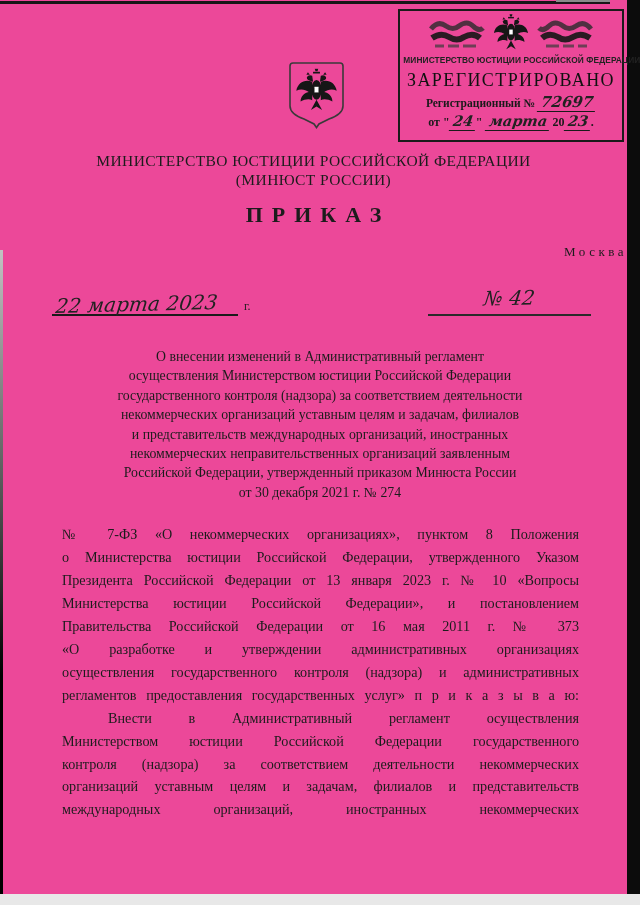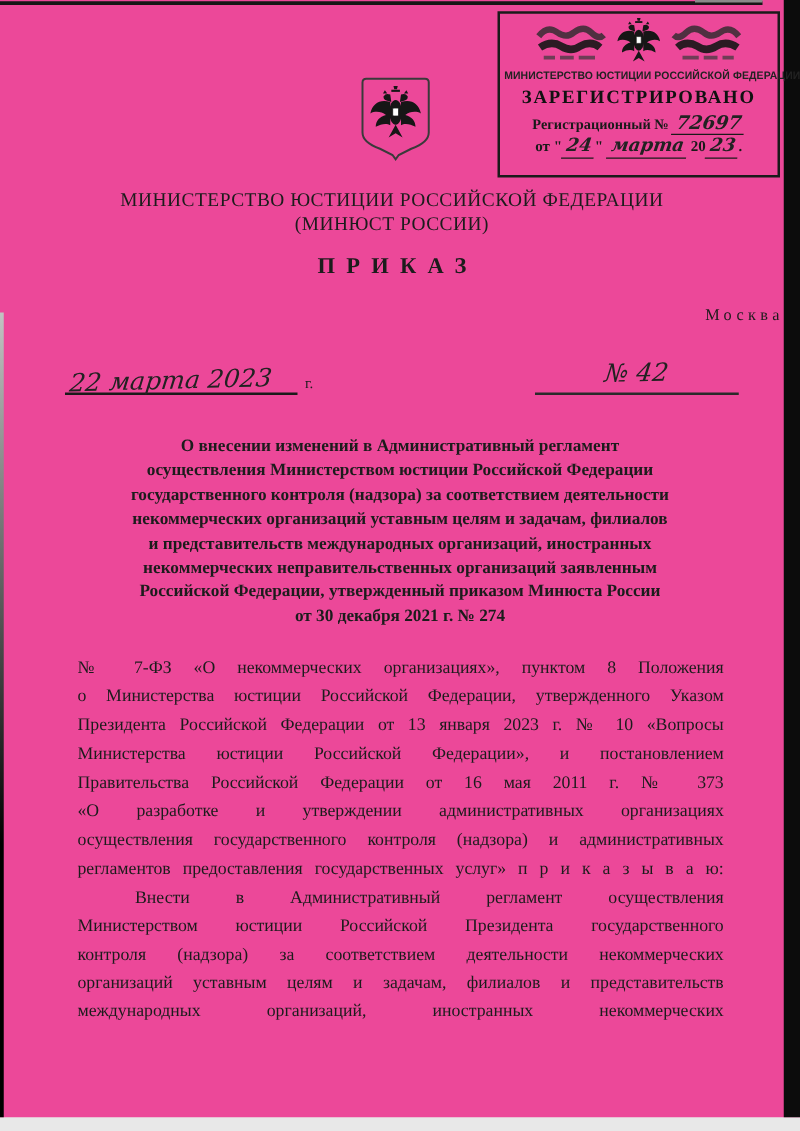--- a/index.html
+++ b/index.html
@@ -23,54 +23,54 @@
     padding-top:3px;
   }
   .stamp-deco{display:flex;justify-content:center;align-items:center;gap:6px;height:40px;}
   .stamp-deco svg{display:block;}
   .stamp-ministry{
     font-family:"Liberation Sans",sans-serif;font-weight:bold;font-size:8.6px;
     white-space:nowrap;transform:scaleX(.97);letter-spacing:.1px;color:#222;
     margin-top:1px;
   }
   .stamp-registered{
-    font-weight:bold;font-size:15px;letter-spacing:1.4px;margin-top:5px;color:#111;
+    font-weight:normal;font-size:18px;letter-spacing:1.4px;margin-top:5px;color:#111;
   }
   .stamp-line{font-size:11.5px;font-weight:bold;margin-top:4px;white-space:nowrap;color:#1a1a1a;}
   .stamp-line .hand{font-size:15px;}
   .stamp-date{font-size:12px;font-weight:bold;margin-top:2px;white-space:nowrap;color:#1a1a1a;}
   .stamp-date .hand{font-size:14.5px;}
   .u{border-bottom:1.5px solid #1a1a1a;display:inline-block;line-height:1;padding:0 3px 1px 3px;}
   
   .hand{
     font-family:"DejaVu Serif",serif;font-style:italic;
     transform:skewX(-8deg);display:inline-block;color:#222;
   }
   
   .emblem{position:absolute;left:288px;top:61px;width:57px;height:69px;}
   
   .ministry-name{position:absolute;left:0;top:151px;width:627px;text-align:center;
     font-size:15.5px;letter-spacing:.4px;line-height:19px;}
   .doc-type{position:absolute;left:0;top:202px;width:627px;text-align:center;
-    font-size:18px;font-weight:bold;letter-spacing:9px;text-indent:9px;}
+    font-size:22px;font-weight:bold;letter-spacing:9px;text-indent:9px;}
   .city{position:absolute;left:0;top:244px;width:627px;text-align:right;
     font-size:13px;letter-spacing:3.5px;text-indent:3.5px;}
   
   .date-left{position:absolute;left:52px;top:280px;width:186px;height:34px;
     border-bottom:2px solid #1a1a1a;}
   .date-left .hand{font-size:20px;transform:skewX(-8deg) rotate(-1.5deg);
     position:absolute;left:4px;bottom:-2px;white-space:nowrap;}
   .date-suffix{position:absolute;left:244px;top:299px;font-size:12px;}
   .num-right{position:absolute;left:428px;top:280px;width:163px;height:34px;
     border-bottom:2.5px solid #2a2a2a;text-align:center;}
   .num-right .hand{font-size:20px;transform:skewX(-8deg) rotate(-1deg);
     position:relative;top:6px;}
   
   .title{position:absolute;left:63px;top:347px;width:514px;
-    font-weight:bold;font-size:13.8px;line-height:19.4px;}
+    font-weight:normal;font-size:13.8px;line-height:19.4px;}
   .tline{text-align:center;}
   
   .docbody{position:absolute;left:62px;top:523px;width:517px;
     font-size:14.2px;line-height:22.95px;}
   .jline{text-align:justify;text-align-last:justify;}
   .jline.indent{text-indent:46px;}
   .hidden-defs{position:absolute;width:0;height:0;overflow:hidden;}
 </style>
 </head>
 <body>
@@ -179,20 +179,20 @@
       <div class="jline">о Министерства юстиции Российской Федерации, утвержденного Указом</div>
       <div class="jline">Президента Российской Федерации от 13 января 2023 г. № 10 «Вопросы</div>
       <div class="jline">Министерства юстиции Российской Федерации», и постановлением</div>
       <div class="jline">Правительства Российской Федерации от 16 мая 2011 г. № 373</div>
       <div class="jline">«О разработке и утверждении административных организациях</div>
       <div class="jline">осуществления государственного контроля (надзора) и административных</div>
       <div class="jline">регламентов предоставления государственных услуг» п р и к а з ы в а ю:</div>
     </div>
     <div>
       <div class="jline indent">Внести в Административный регламент осуществления</div>
-      <div class="jline">Министерством юстиции Российской Президента государственного</div>
+      <div class="jline">Министерством юстиции Российской Федерации государственного</div>
       <div class="jline">контроля (надзора) за соответствием деятельности некоммерческих</div>
       <div class="jline">организаций уставным целям и задачам, филиалов и представительств</div>
       <div class="jline">международных организаций, иностранных некоммерческих</div>
     </div>
   </div>
 
 </div>
 
 </body></html>

